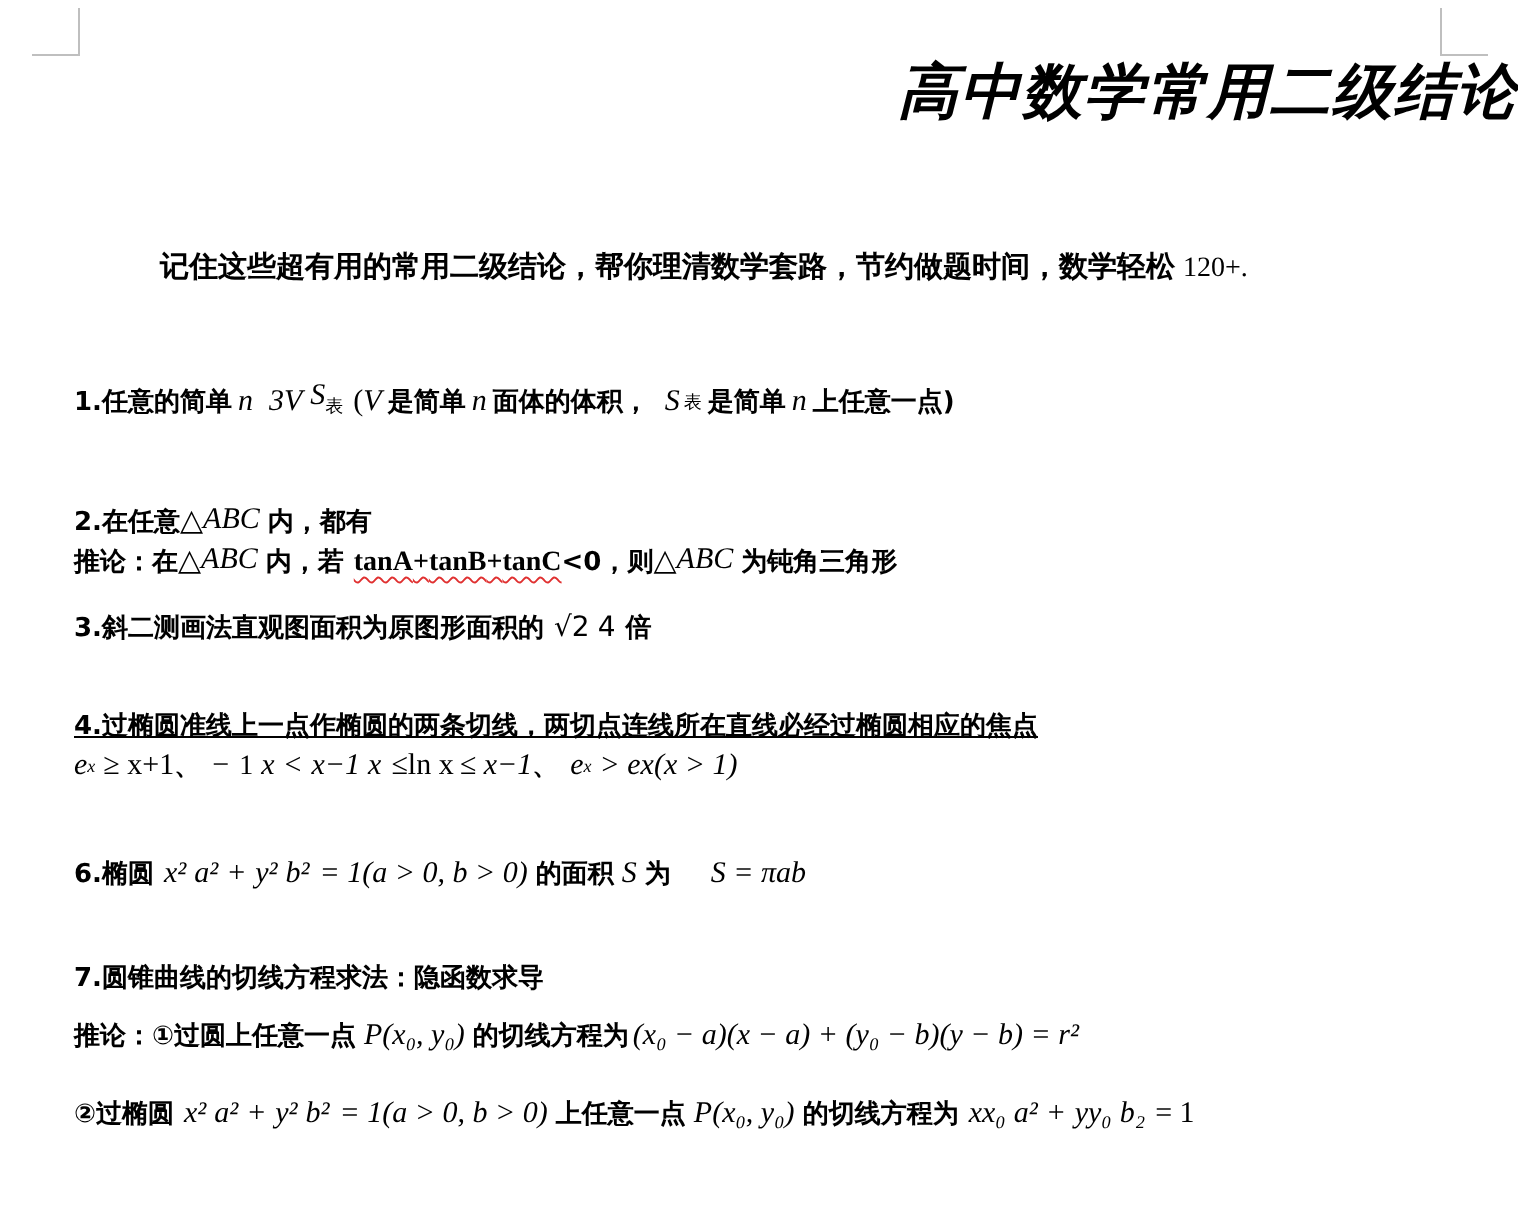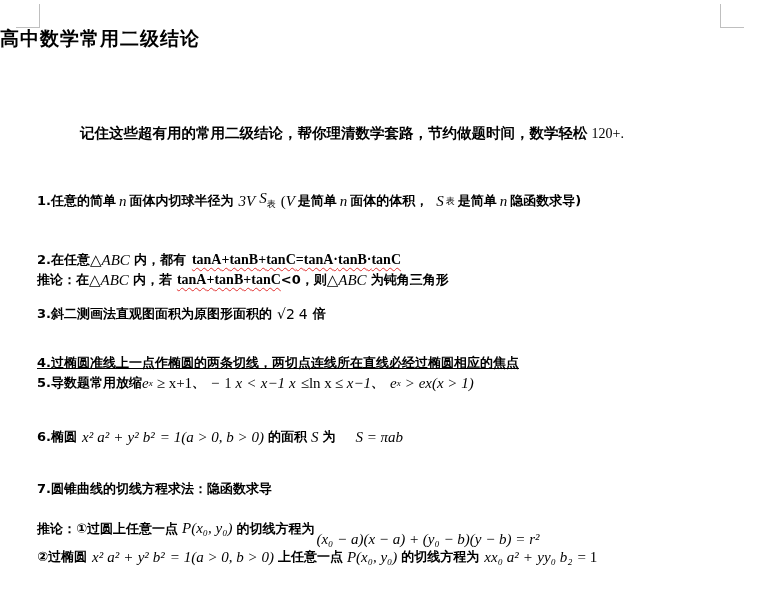--- a/index.html
+++ b/index.html
@@ -1,22 +1,22 @@
 <!DOCTYPE html>
 <html><head>
 <meta charset="utf-8">
 <style>
   html, body { margin: 0; padding: 0; background: #ffffff; }
   body { width: 759px; height: 609px; position: relative; overflow: hidden;
          font-family: "DejaVu Sans", "Liberation Sans", sans-serif; color: #000; }
   .corner { position: absolute; }
   .corner .v { position: absolute; width: 1px; background: #bfbfbf; }
   .corner .h { position: absolute; height: 1px; background: #bfbfbf; }
-  .title { position: absolute; left: 0; width: 759px; top: 26px; text-align: left;
-           font-size: 19px; font-weight: bold; letter-spacing: 1px; }
+  .title { position: absolute; left: 0; width: 759px; top: 26px; text-align: right;
+           font-size: 30px; font-weight: bold; letter-spacing: 1px; font-style: italic; }
   .subtitle { position: absolute; left: 80px; top: 124px; font-size: 14.5px; font-weight: bold; white-space: nowrap; }
   .subtitle .num { font-family: "Liberation Serif", serif; font-weight: normal; font-size: 14px; margin-left: 4px; }
   .line { position: absolute; left: 37px; font-size: 13px; font-weight: bold; white-space: nowrap;
           display: flex; align-items: center; }
   .m { font-family: "Liberation Serif", serif; font-weight: normal; font-style: normal; font-size: 15px; }
   .mi { font-family: "Liberation Serif", serif; font-weight: normal; font-style: italic; font-size: 15px; }
   .frac { display: inline-flex; flex-direction: row; align-items: center; vertical-align: middle;
           margin: 0 3px; font-family: "Liberation Serif", serif; font-weight: normal; font-size: 14px; }
   .frac .num, .frac .den { padding: 0 2px; line-height: 17px; }
   .frac .bar { width: 100%; height: 1px; background: #000; }
@@ -39,46 +39,42 @@
 
 <div class="title">高中数学常用二级结论</div>
 
 <div class="subtitle">
   <span>记住这些超有用的常用二级结论，帮你理清数学套路，节约做题时间，数学轻松</span><span class="num">120+.</span>
 </div>
 
 <div class="line" style="top:190px;">
   <span>1.任意的简单</span>
   <span class="mi" style="margin:0 3px;">n</span>
-  <span>面体内切球半径为</span>
   <span class="frac">
     <span class="num mi">3V</span>
     <span class="bar"></span>
     <span class="den"><span class="mi">S</span><sub style="font-family:'DejaVu Sans',sans-serif;">表</sub></span>
   </span>
   <span class="m">(</span>
   <span class="mi" style="margin-right:3px;">V</span>
   <span>是简单</span>
   <span class="mi" style="margin:0 3px;">n</span>
   <span>面体的体积，</span>
   <span class="mi" style="margin:0 2px 0 8px;">S</span>
     <sub style="font-weight:normal;margin-right:3px;">表</sub>
   <span>是简单</span>
   <span class="mi" style="margin:0 3px;">n</span>
-  <span>隐函数求导)</span>
+  <span>上任意一点)</span>
 </div>
 
 <div class="line" style="top:251px;">
   <span>2.在任意</span>
   <span class="m">△</span>
   <span class="mi" style="margin-right:4px;">ABC</span>
   <span>内，都有</span>
-  <span style="margin-left:6px;">
-    <span class="squig">tanA</span><span class="squig">+</span><span class="squig">tanB</span><span class="squig">+</span><span class="squig">tanC</span><span class="squig">=</span><span class="squig">tanA</span><span class="squig">·</span><span class="squig">tanB</span><span class="squig">·</span><span class="squig">tanC</span>
-  </span>
 </div>
 <div class="line" style="top:271px;">
   <span>推论：在</span>
   <span class="m">△</span>
   <span class="mi" style="margin-right:4px;">ABC</span>
   <span>内，若</span>
   <span style="margin-left:5px;">
     <span class="squig">tanA</span><span class="squig">+</span><span class="squig">tanB</span><span class="squig">+</span><span class="squig">tanC</span><span>&lt;0，则</span>
   </span>
   <span class="m">△</span>
@@ -94,21 +90,20 @@
     <span class="den">4</span>
   </span>
   <span>倍</span>
 </div>
 
 <div class="line" style="top:354px;text-decoration:underline;">
   <span>4.过椭圆准线上一点作椭圆的两条切线，两切点连线所在直线必经过椭圆相应的焦点</span>
 </div>
 
 <div class="line" style="top:374px;">
-  <span>5.导数题常用放缩</span>
   <span class="mi">e</span>
     <sup class="mi" style="font-size:9px;">x</sup>
   <span class="m" style="margin-left:4px;">≥ x+1</span>
   <span>、</span>
   <span class="m" style="margin-left:6px;">−</span>
   <span class="frac">
     <span class="num">1</span>
     <span class="bar"></span>
     <span class="den mi">x</span>
   </span>
@@ -148,21 +143,21 @@
 </div>
 
 <div class="line" style="top:480px;">
   <span>7.圆锥曲线的切线方程求法：隐函数求导</span>
 </div>
 <div class="line" style="top:509px;">
   <span>推论：①过圆</span>
   <span>上任意一点</span>
   <span class="mi" style="margin:0 4px;">P(x₀, y₀)</span>
   <span>的切线方程为</span>
-  <span class="mi" style="margin-left:2px;margin-top:22px;">(x₀ − a)(x − a) + (y₀ − b)(y − b) = r²</span>
+  <span class="mi" style="margin-left:2px;">(x₀ − a)(x − a) + (y₀ − b)(y − b) = r²</span>
 </div>
 <div class="line" style="top:548px;">
   <span>②过椭圆</span>
   <span class="frac">
     <span class="num mi">x²</span>
     <span class="bar"></span>
     <span class="den mi">a²</span>
   </span>
   <span class="m">+</span>
   <span class="frac">

